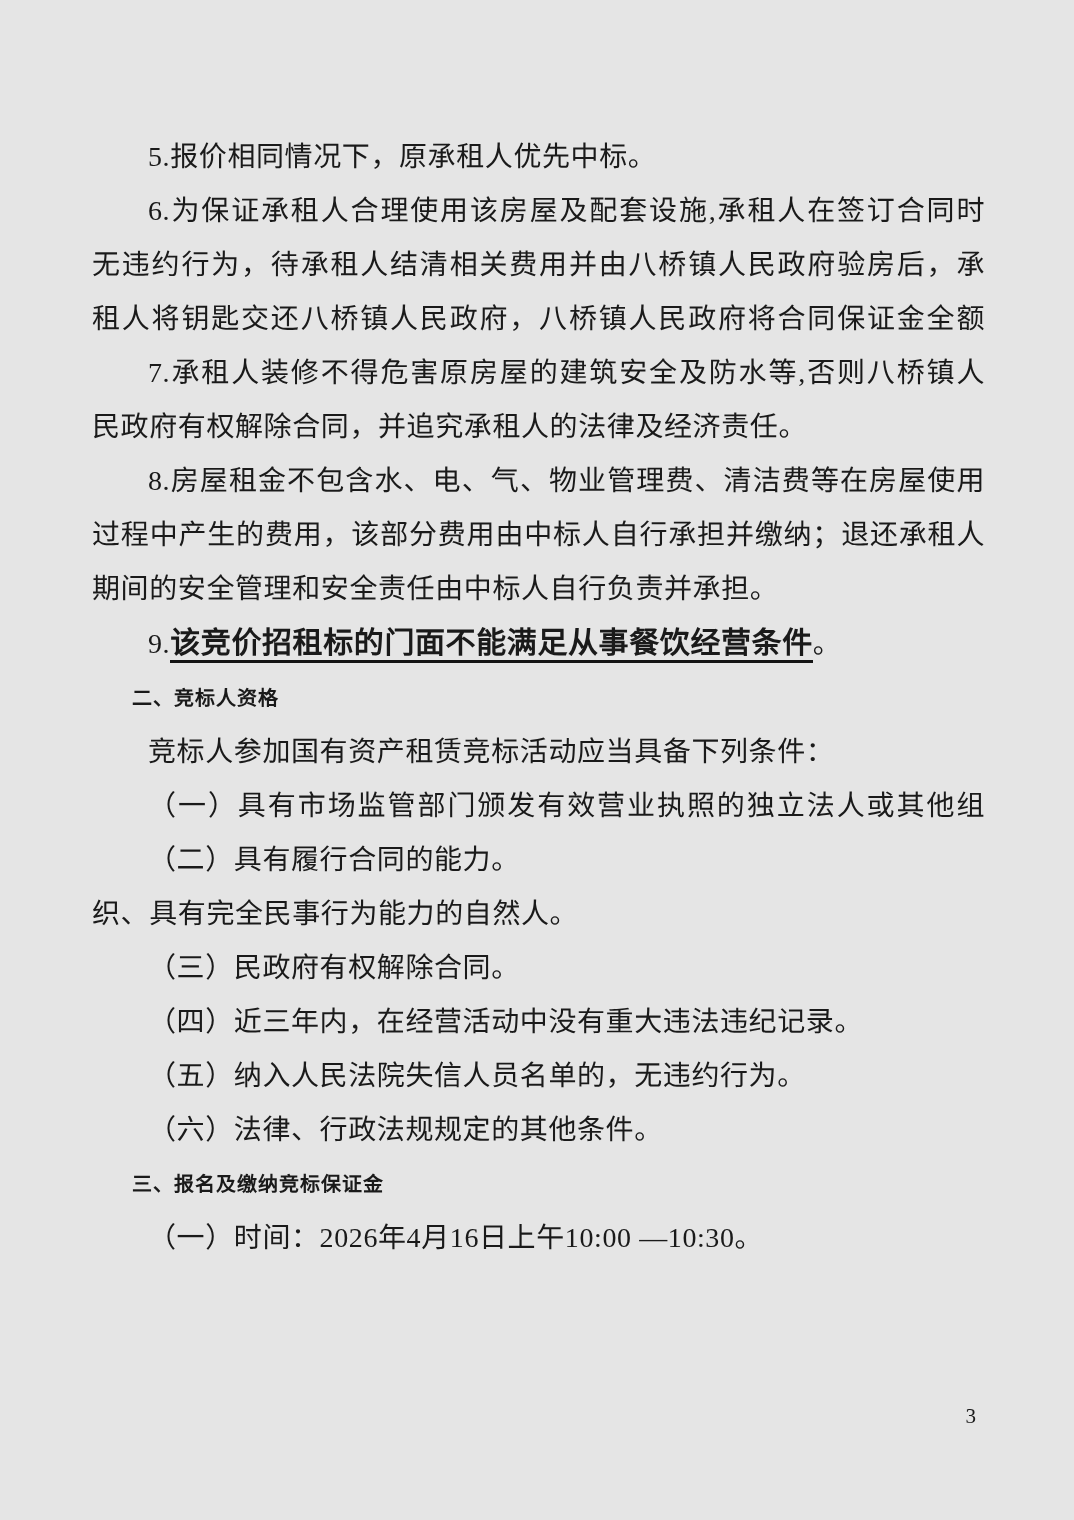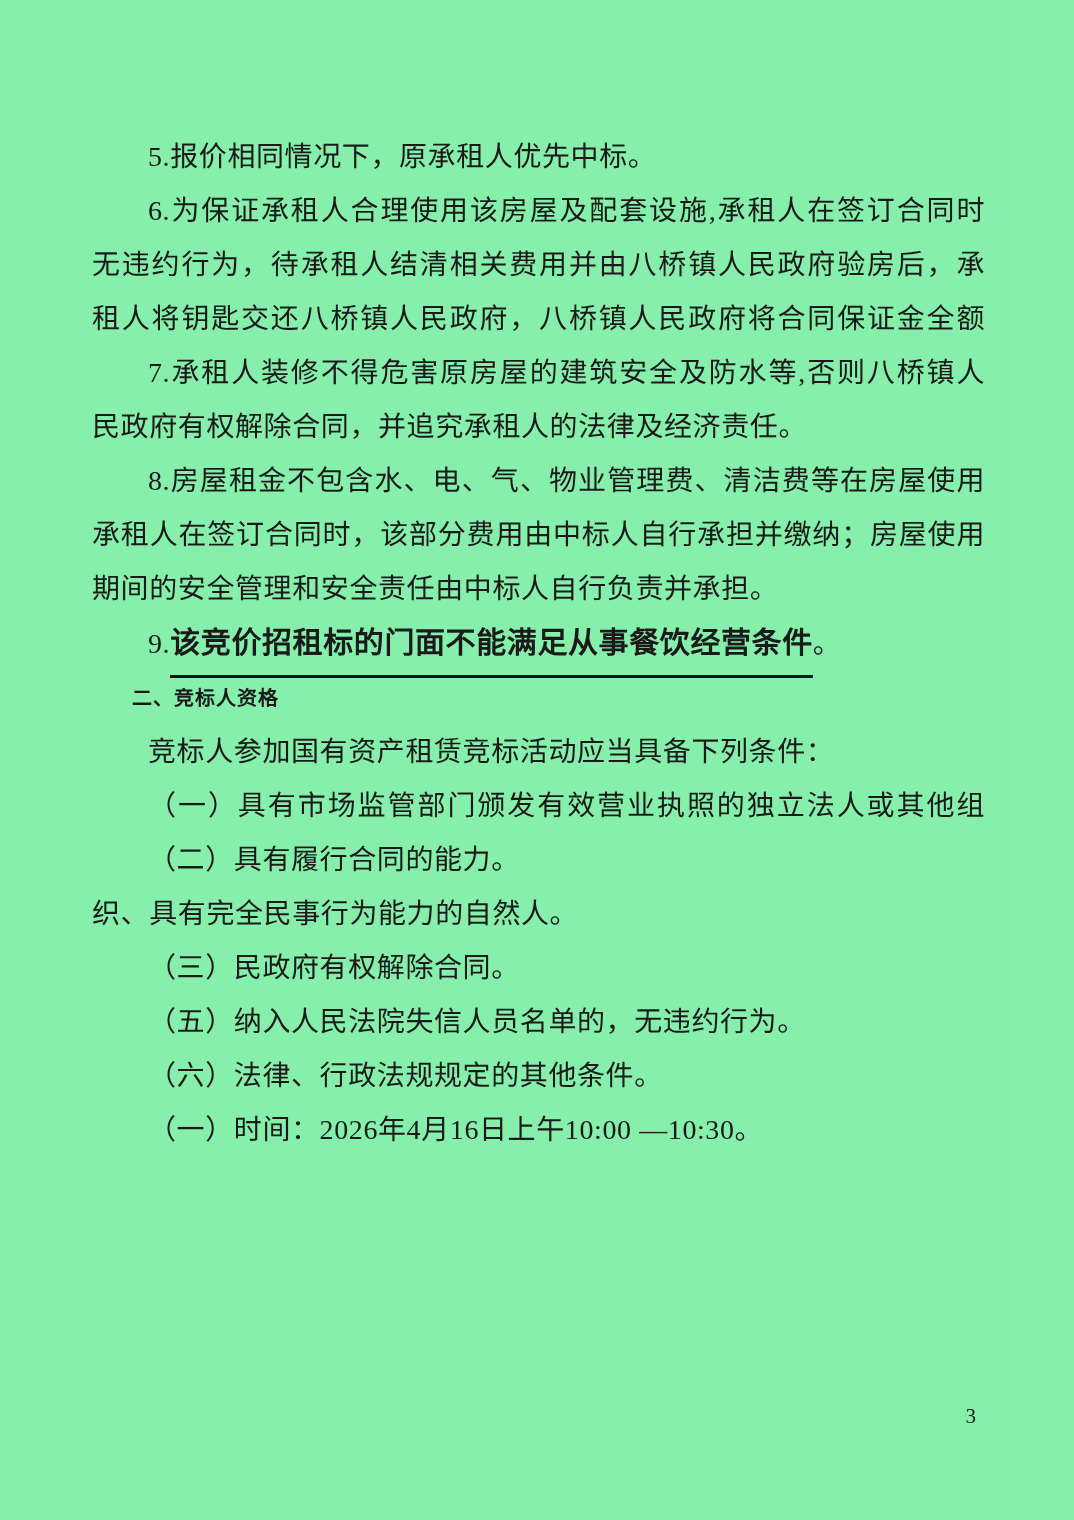--- a/index.html
+++ b/index.html
@@ -4,21 +4,21 @@
 <style>
   html, body {
     margin: 0;
     padding: 0;
     background: #ffffff;
   }
   .page {
     position: relative;
     width: 1074px;
     height: 1520px;
-    background: #86efac;
+    background: #e5e5e5;
     overflow: hidden;
     font-family: "Liberation Serif", "DejaVu Serif", serif;
     color: #1a1a1a;
   }
   .content {
     position: absolute;
     left: 92px;
     top: 130px;
     width: 893px;
   }
@@ -44,21 +44,21 @@
   }
   .seg-number {
     font-family: "Liberation Serif", "DejaVu Serif", serif;
     font-weight: 400;
   }
   .seg-bold-underline {
     font-family: "Liberation Sans", "DejaVu Sans", sans-serif;
     font-weight: 700;
     font-size: 30px;
     border-bottom: 3px solid #141414;
-    padding-bottom: 16px;
+    padding-bottom: 1px;
   }
   .seg-plain {
     font-family: "Liberation Serif", "DejaVu Serif", serif;
     font-weight: 400;
   }
   .page-number {
     position: absolute;
     top: 1402px;
     right: 98px;
     font-size: 21px;
@@ -71,27 +71,29 @@
 
 <div class="page">
   <div class="content">
       <div class="line body indent">5.报价相同情况下，原承租人优先中标。</div>
       <div class="line body indent fill">6.为保证承租人合理使用该房屋及配套设施,承租人在签订合同时</div>
       <div class="line body fill">无违约行为，待承租人结清相关费用并由八桥镇人民政府验房后，承</div>
       <div class="line body fill">租人将钥匙交还八桥镇人民政府，八桥镇人民政府将合同保证金全额</div>
       <div class="line body indent fill">7.承租人装修不得危害原房屋的建筑安全及防水等,否则八桥镇人</div>
       <div class="line body">民政府有权解除合同，并追究承租人的法律及经济责任。</div>
       <div class="line body indent fill">8.房屋租金不包含水、电、气、物业管理费、清洁费等在房屋使用</div>
-      <div class="line body fill">承租人在签订合同时，该部分费用由中标人自行承担并缴纳；房屋使用</div>
+      <div class="line body fill">过程中产生的费用，该部分费用由中标人自行承担并缴纳；退还承租人</div>
       <div class="line body">期间的安全管理和安全责任由中标人自行负责并承担。</div>
       <div class="line emphasis indent"><span class="seg-number">9.</span><span class="seg-bold-underline">该竞价招租标的门面不能满足从事餐饮经营条件</span><span class="seg-plain">。</span></div>
       <div class="line heading indent">二、竞标人资格</div>
       <div class="line body indent">竞标人参加国有资产租赁竞标活动应当具备下列条件：</div>
       <div class="line body indent fill">（一）具有市场监管部门颁发有效营业执照的独立法人或其他组</div>
       <div class="line body indent">（二）具有履行合同的能力。</div>
       <div class="line body">织、具有完全民事行为能力的自然人。</div>
       <div class="line body indent">（三）民政府有权解除合同。</div>
+      <div class="line body indent">（四）近三年内，在经营活动中没有重大违法违纪记录。</div>
       <div class="line body indent">（五）纳入人民法院失信人员名单的，无违约行为。</div>
       <div class="line body indent">（六）法律、行政法规规定的其他条件。</div>
+      <div class="line heading indent">三、报名及缴纳竞标保证金</div>
       <div class="line body indent">（一）时间：2026年4月16日上午10:00 —10:30。</div>
     </div>
   <div class="page-number">3</div>
 </div>
 
 </body></html>

